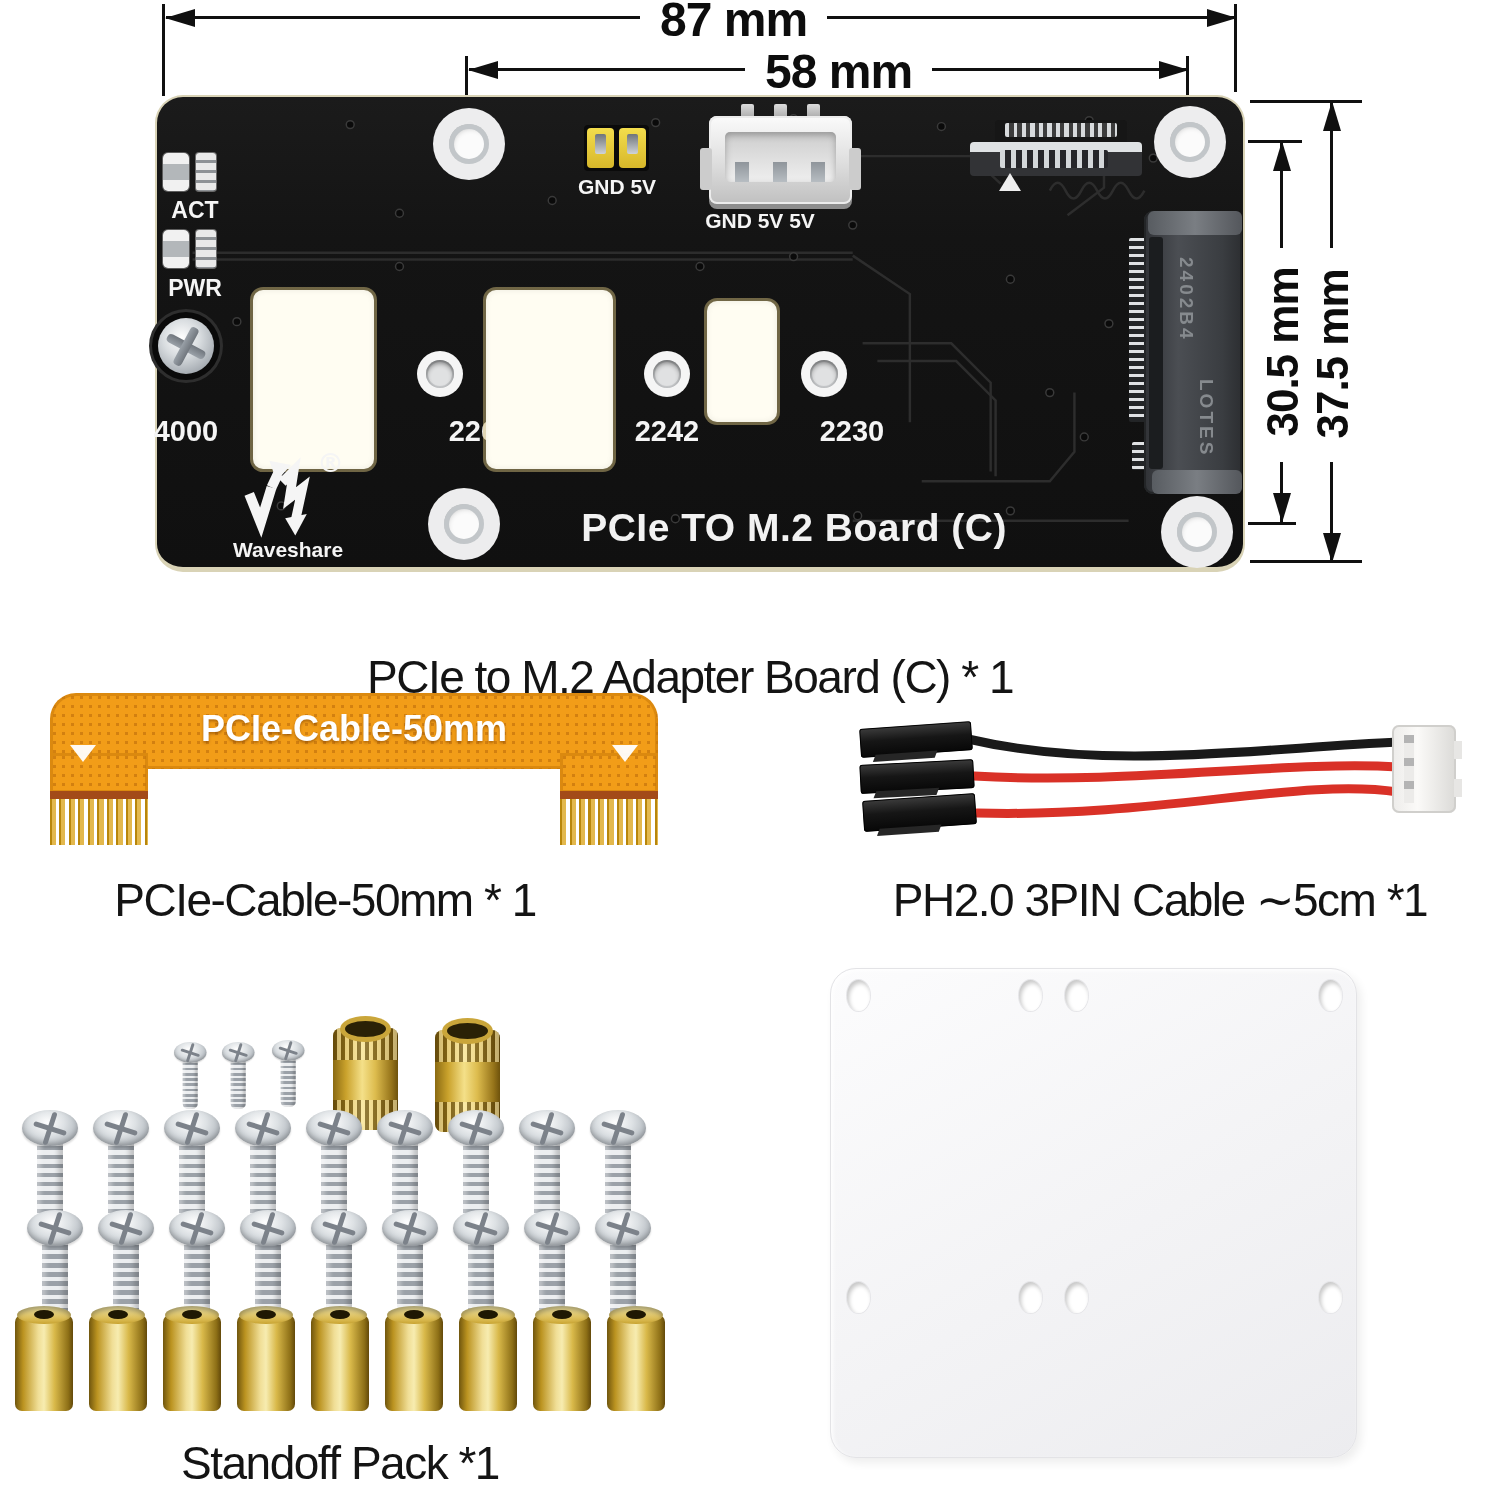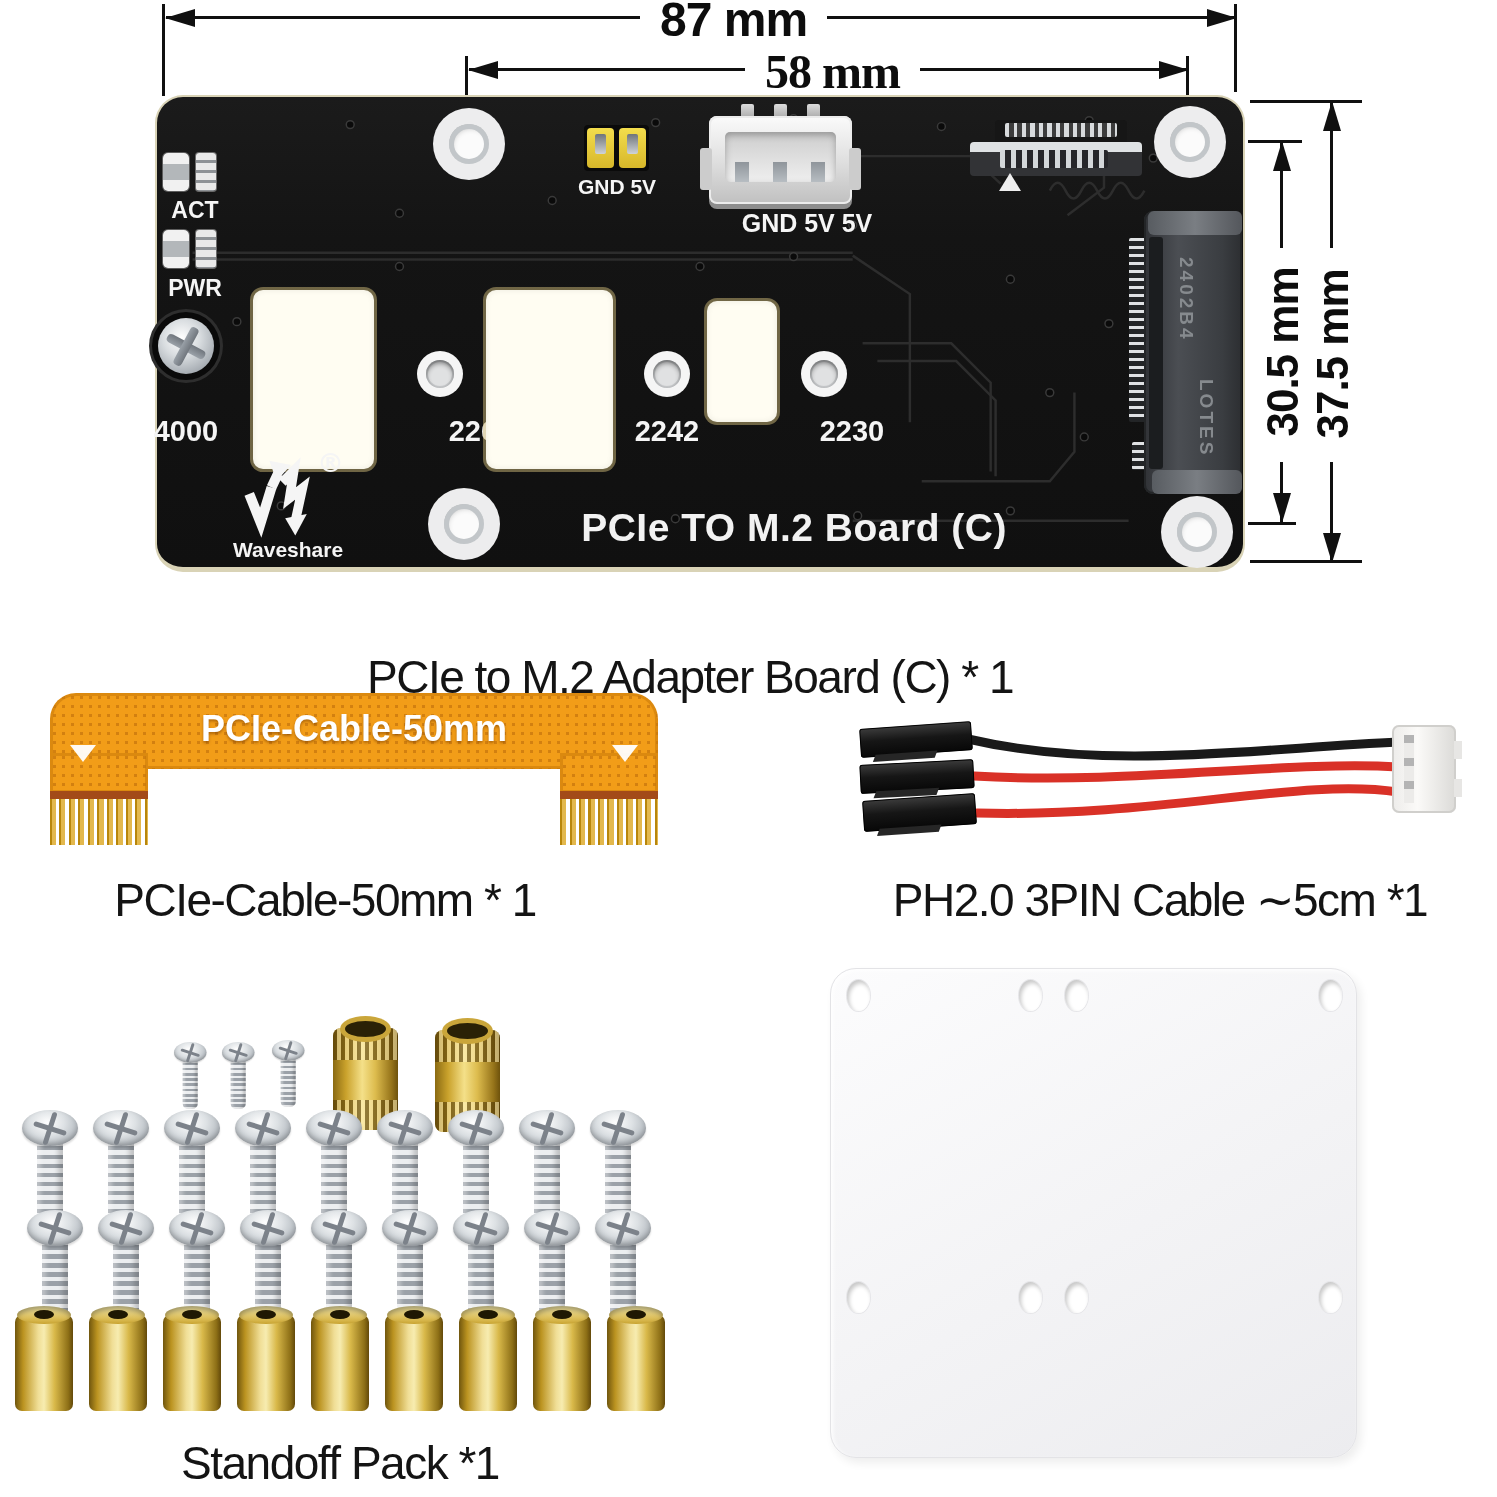--- a/index.html
+++ b/index.html
@@ -163,21 +163,21 @@
 <body>
 
 <div class="canvas">
 
   <div class="dimline-h" style="left:166px;top:16px;width:1070px;"></div>
   <div class="dimlabel-h" style="left:640px;top:-6px;">87 mm</div>
   <div class="tick-v" style="left:162px;top:4px;height:92px;"></div>
   <div class="tick-v" style="left:1234px;top:4px;height:88px;"></div>
 
   <div class="dimline-h" style="left:469px;top:68px;width:719px;"></div>
-  <div class="dimlabel-h" style="left:745px;top:46px;font-family:Liberation Serif, serif;">58 mm</div>
+  <div class="dimlabel-h" style="left:745px;top:46px;">58 mm</div>
   <div class="tick-v" style="left:465px;top:56px;height:76px;"></div>
   <div class="tick-v" style="left:1186px;top:56px;height:56px;"></div>
 
   <div class="dimline-v vaup" style="left:1280px;top:142px;height:106px;"></div>
   <div class="dimline-v vadn" style="left:1280px;top:462px;height:60px;"></div>
   <div class="vlabel" style="left:1283px;top:352px;">30.5 mm</div>
   <div class="tick-h" style="left:1248px;top:140px;width:54px;"></div>
   <div class="tick-h" style="left:1248px;top:522px;width:48px;"></div>
 
   <div class="dimline-v vaup" style="left:1330px;top:102px;height:146px;"></div>
@@ -266,21 +266,21 @@
     <div class="conn3" style="left:552px;top:7px;width:143px;height:100px;">
       <span class="c3top" style="left:32px;"></span>
       <span class="c3top" style="left:65px;"></span>
       <span class="c3top" style="left:98px;"></span>
       <div class="c3body"></div>
       <div class="c3cav"></div>
       <span class="c3pin" style="left:26px;"></span>
       <span class="c3pin" style="left:64px;"></span>
       <span class="c3pin" style="left:102px;"></span>
     </div>
-    <div class="silk" style="left:570px;top:112px;width:160px;font-size:25px;">GND 5V 5V</div>
+    <div class="silk" style="left:523px;top:112px;width:160px;font-size:21px;">GND 5V 5V</div>
 
     <div class="ffc-top" style="left:838px;top:23px;width:132px;height:26px;"></div>
     <div class="ffc-bot" style="left:813px;top:45px;width:172px;height:34px;"></div>
     <div class="ffc-tri" style="left:842px;top:76px;"></div>
 
     <div class="m2comb" style="left:972px;top:141px;width:26px;height:184px;"></div>
     <div class="m2comb" style="left:975px;top:345px;width:20px;height:28px;"></div>
     <div class="m2body" style="left:987px;top:114px;width:98px;height:283px;"></div>
     <div class="m2slot" style="left:992px;top:140px;width:14px;height:232px;"></div>
     <div class="m2cap" style="left:991px;top:114px;width:94px;height:24px;"></div>

